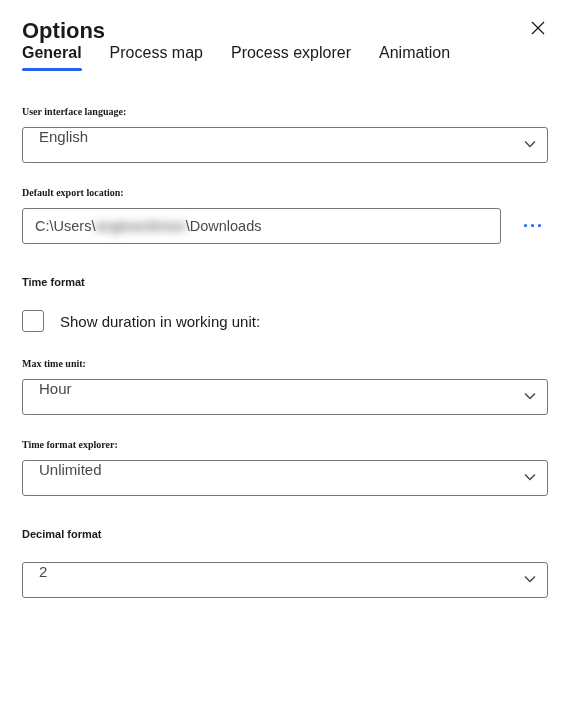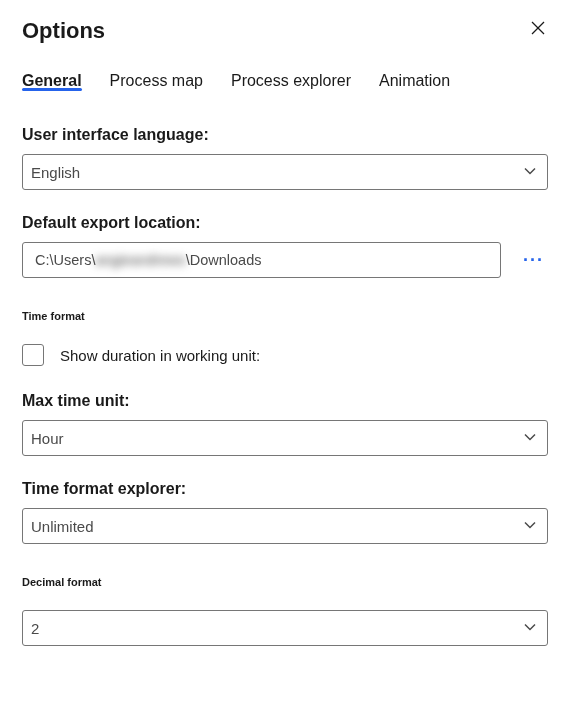--- a/index.html
+++ b/index.html
@@ -13,21 +13,20 @@
       color: #1a1a1a;
       width: 570px;
       height: 717px;
       padding: 18px 22px;
       overflow: hidden;
     }
     .header {
       display: flex;
       justify-content: space-between;
       align-items: flex-start;
-      margin-bottom: 28px;
     }
     .title {
       font-size: 22px;
       font-weight: 600;
       color: #1a1a1a;
     }
     .close-btn {
       cursor: pointer;
       padding: 2px;
       line-height: 1;
@@ -39,58 +38,58 @@
       stroke-width: 1.2;
     }
     .tabs {
       display: flex;
       gap: 28px;
       margin-bottom: 36px;
     }
     .tab {
       font-size: 16px;
       color: #1a1a1a;
-      padding-bottom: 0;
+      padding-bottom: 8px;
       cursor: pointer;
       position: relative;
     }
     .tab.active {
       font-weight: 600;
     }
     .tab.active::after {
       content: "";
       position: absolute;
       left: 0;
       right: 0;
       bottom: -1px;
       height: 3px;
       background: #2563eb;
       border-radius: 2px;
     }
     .field-group {
       margin-bottom: 24px;
     }
     .field-label {
-      font-size: 16px;
+      font-size: 10px;
       font-weight: 600;
       color: #1a1a1a;
       margin-bottom: 10px;
       display: block;
+      font-family: Liberation Serif, serif;
     }
     .select-box {
       width: 100%;
       height: 36px;
       border: 1px solid #767676;
       border-radius: 3px;
-      padding: 0 36px 0 8px;
+      padding: 0 36px 0 16px;
       font-size: 15px;
       color: #4a4a4a;
       background: #fff;
       display: flex;
-      align-items: center;
       position: relative;
       cursor: pointer;
     }
     .chevron {
       position: absolute;
       right: 10px;
       top: 50%;
       transform: translateY(-50%);
       pointer-events: none;
     }

